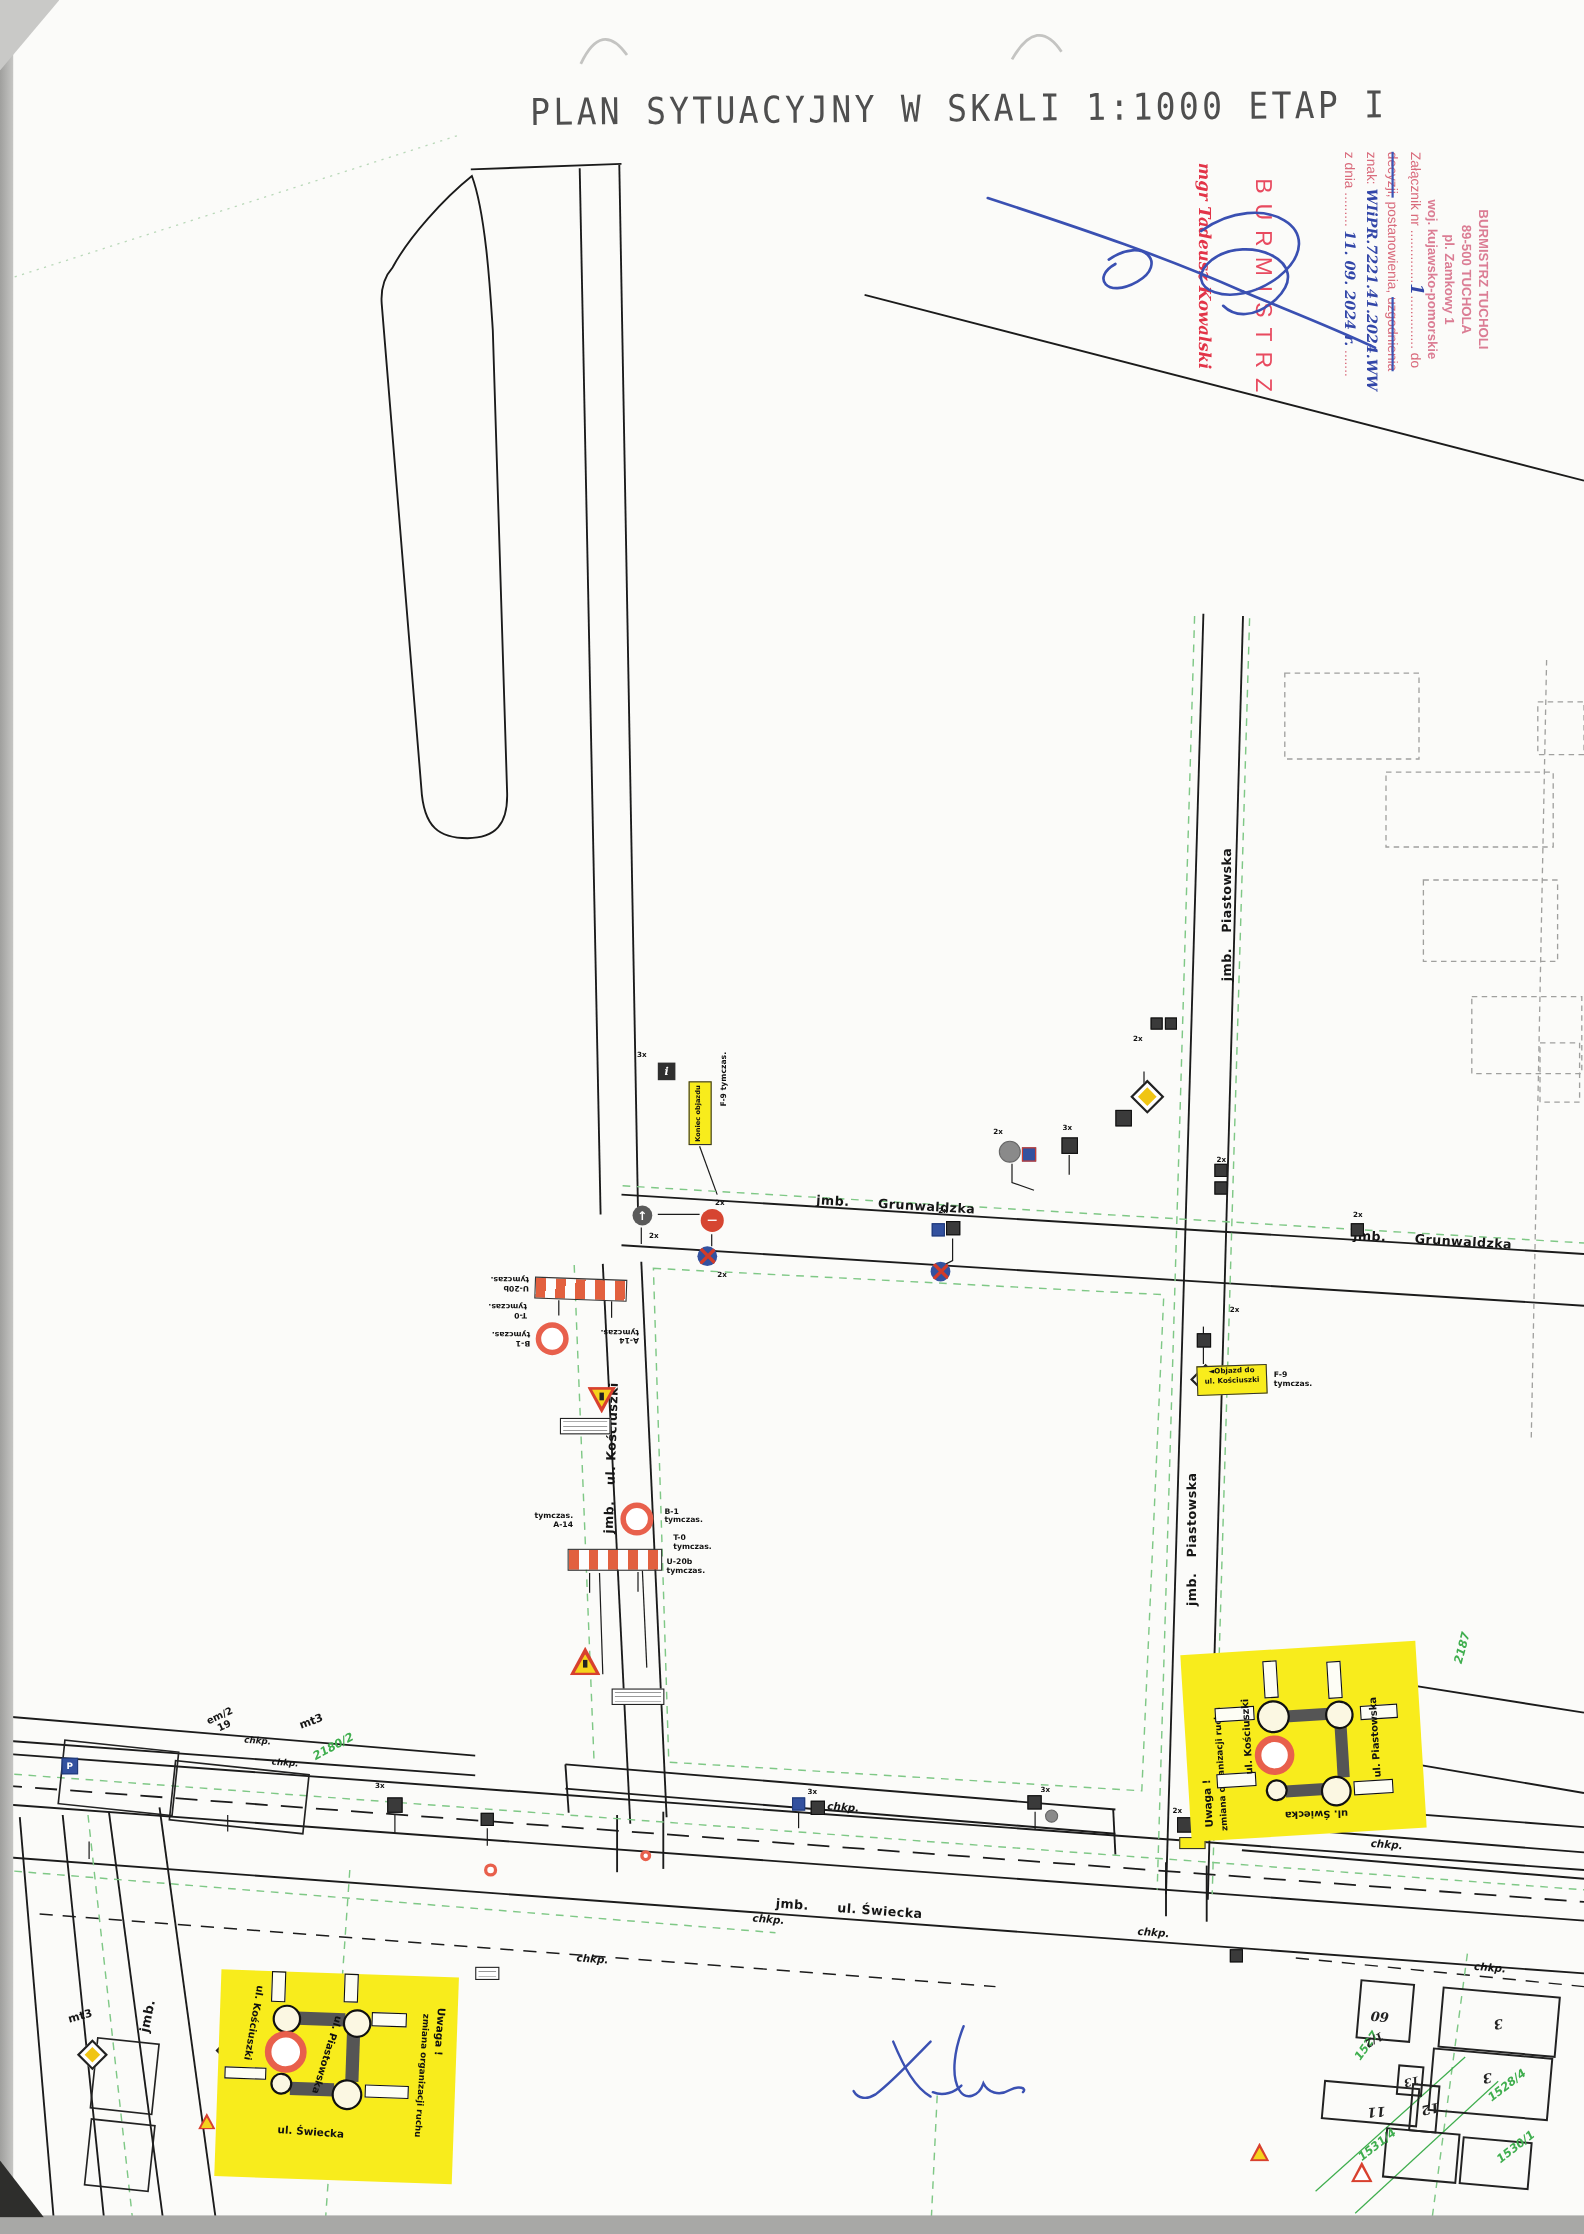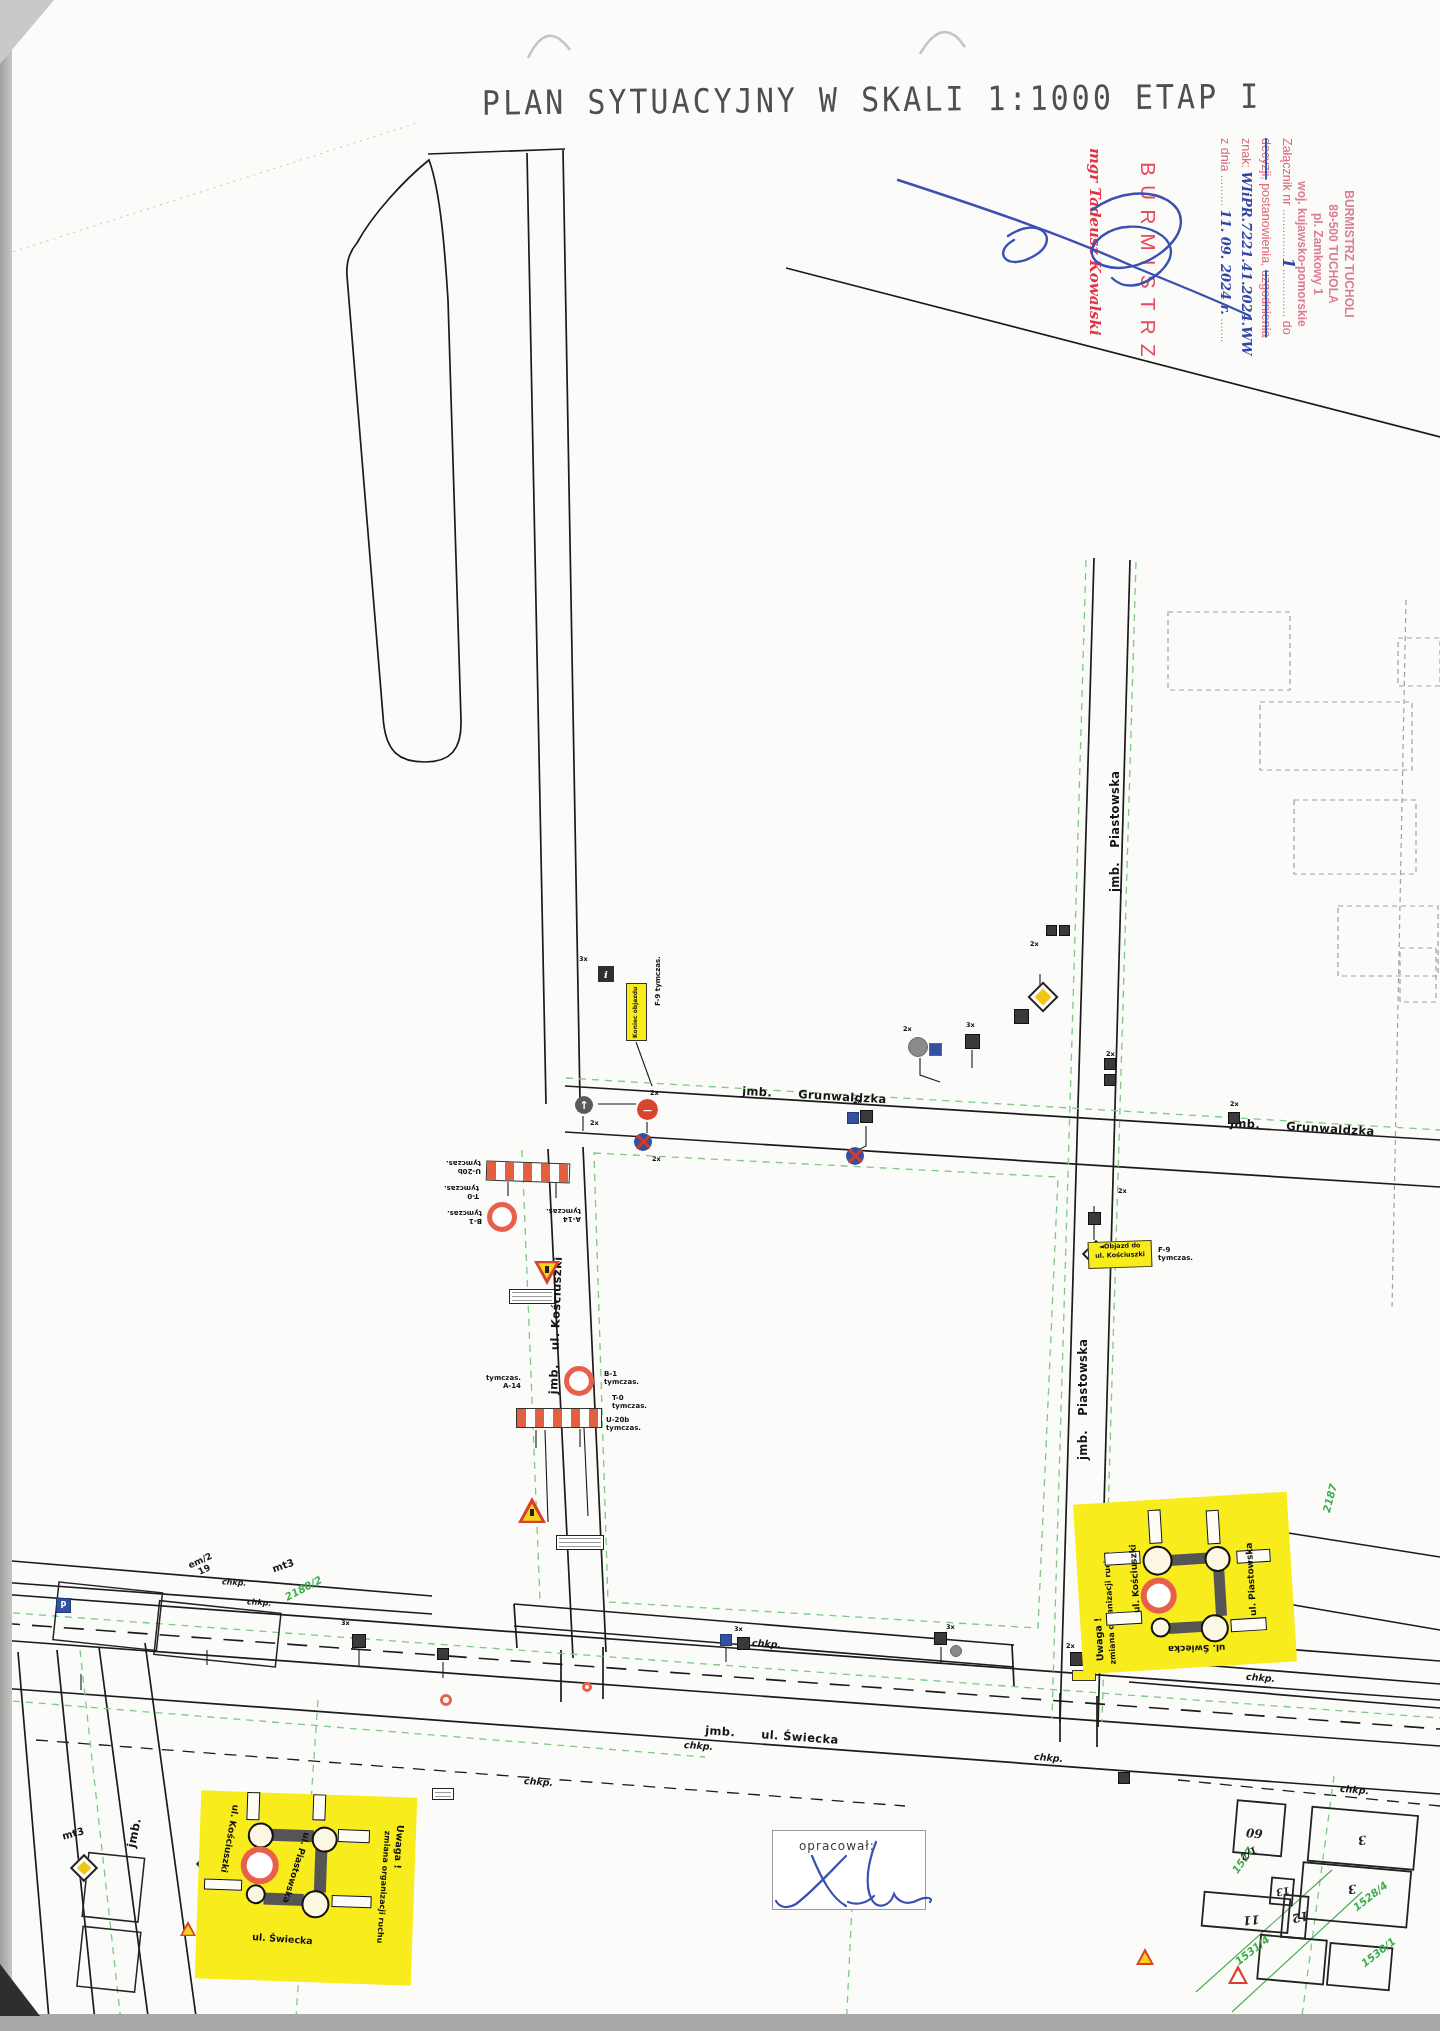--- a/index.html
+++ b/index.html
@@ -435,23 +435,20 @@
     <div class="nc" style="left:48px;top:30px;width:26px;height:26px"></div>
     <div class="nc" style="left:112px;top:32px;width:26px;height:26px"></div>
     <div class="nc" style="left:48px;top:92px;width:20px;height:20px"></div>
     <div class="nc" style="left:104px;top:96px;width:28px;height:28px"></div>
     <div class="nring" style="left:42px;top:54px;width:38px;height:38px"></div>
     <div class="nt vdn" style="left:40px;top:14px;transform:rotate(98deg)">ul. Kościuszki</div>
     <div class="nt vdn" style="left:112px;top:40px;transform:rotate(105deg)">ul. Piastowska</div>
     <div class="nt" style="left:56px;top:140px;font-size:9.5px;transform:rotate(2deg)">ul. Świecka</div>
   </div>
 
-  <div class="opbox">
-    <div class="opl">opracował:</div>
-  </div>
 
   <svg id="ink" width="1440" height="2031" viewBox="0 0 1440 2031">
     <g stroke="#3a50b2" stroke-width="2.4" fill="none" stroke-linecap="round">
       <path d="M898,180 C990,210 1060,234 1130,265"></path>
       <path d="M1130,265 C1160,278 1205,295 1250,316"></path>
       <path d="M1092,210 C1148,170 1214,210 1162,252 C1120,284 1070,262 1102,236 C1134,212 1196,238 1160,272 C1140,290 1122,288 1112,278"></path>
       <path d="M1008,236 C1040,214 1062,240 1034,256 C1006,272 992,252 1014,240"></path>
     </g>
     <g stroke="#3a50b2" stroke-width="2.2" fill="none" stroke-linecap="round">
       <path d="M812,1856 C822,1880 832,1898 846,1906"></path>

